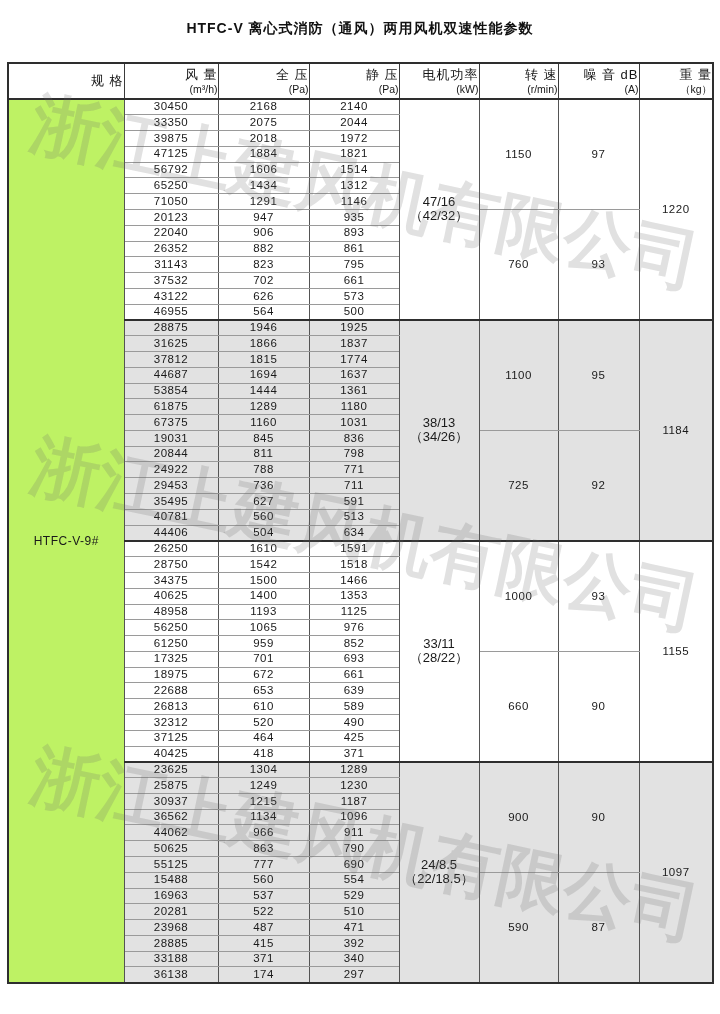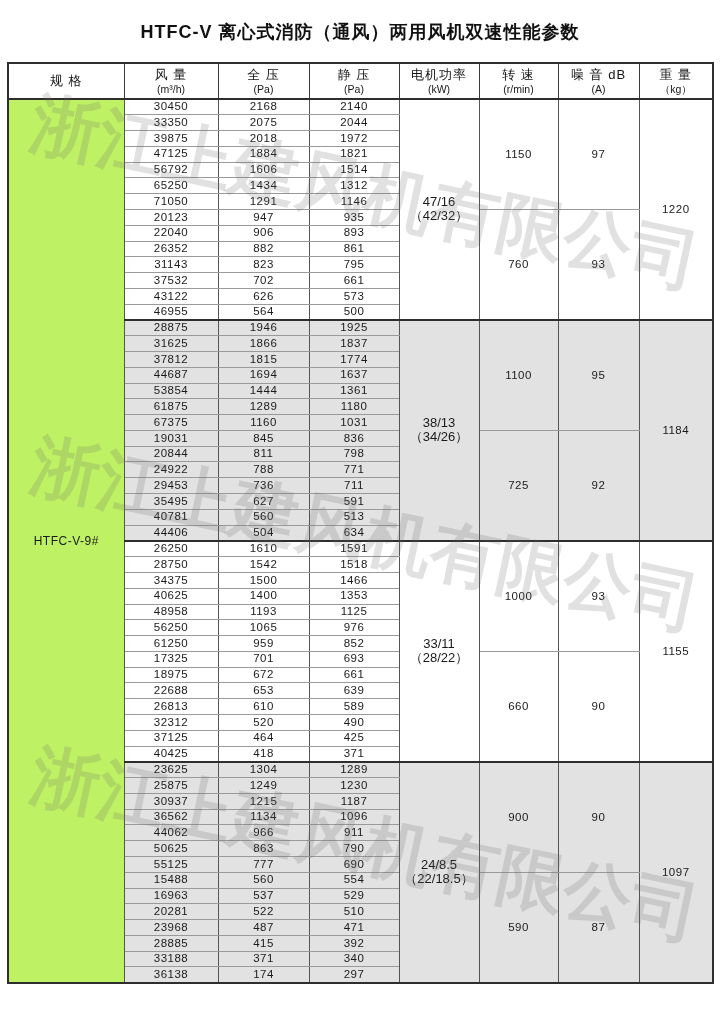--- a/index.html
+++ b/index.html
@@ -2,33 +2,33 @@
 <html><head>
 <meta charset="utf-8">
 <style>
   html,body { margin:0; padding:0; background:#fff; }
   .page {
     position:relative; width:720px; height:1014px; background:#ffffff;
     overflow:hidden; font-family:"Liberation Sans", sans-serif;
   }
   .title {
     position:absolute; top:20px; left:0; width:100%; margin:0;
-    text-align:center; font-size:18px; font-weight:bold; color:#111;
+    text-align:center; font-size:14px; font-weight:bold; color:#111;
     letter-spacing:1px;
   }
   table.perf {
     position:absolute; left:7px; top:62px; width:705px;
     border-collapse:collapse; table-layout:fixed;
     border:2px solid #2e2e2e;
   }
   thead tr { height:36px; }
   th {
     border:1px solid #3a3a3a; border-bottom:1px solid #2e2e2e;
     font-weight:normal; padding:0; color:#151515; background:#fff;
-    vertical-align:middle; text-align:center;
+    vertical-align:middle; text-align:right;
   }
   th .cn { font-size:13px; letter-spacing:1px; line-height:16px; }
   th .cu { font-size:10.5px; line-height:12px; letter-spacing:0; }
   th .cu:empty { display:none; }
   tbody tr { height:15.79px; }
   td {
     padding:0; text-align:center; vertical-align:middle;
     font-size:11.5px; color:#1a1a1a; letter-spacing:0.5px; line-height:1;
     border-left:1px solid #545454; border-right:1px solid #545454;
     border-top:1px solid #9a9a9a; border-bottom:1px solid #9a9a9a;

